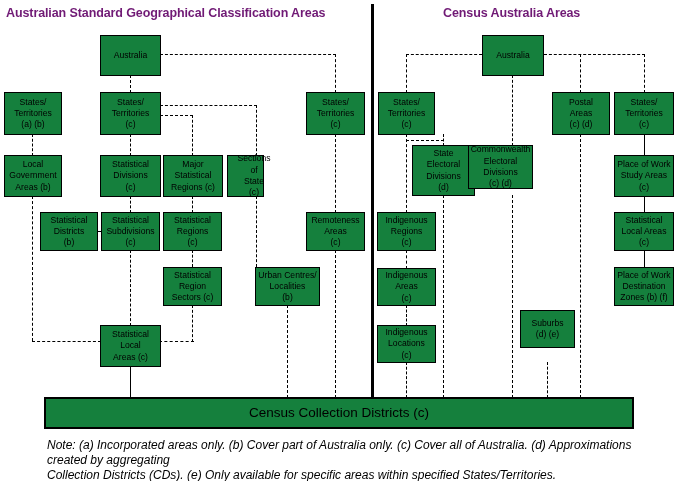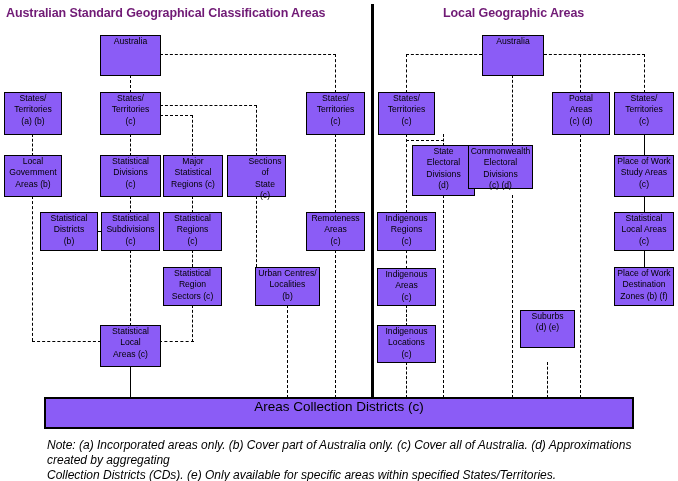--- a/index.html
+++ b/index.html
@@ -26,23 +26,23 @@
     letter-spacing: -0.1px;
   }
   .divider {
     position: absolute;
     background: #000;
   }
   .box {
     position: absolute;
     box-sizing: border-box;
     border: 1.6px solid #000;
-    background: #8b5cf6;
+    background: #15803d;
     display: flex;
-    align-items: flex-start;
+    align-items: center;
     justify-content: center;
     text-align: center;
     font-size: 8.6px;
     line-height: 11.3px;
     color: #000;
     z-index: 3;
     padding: 0 1px;
   }
   .box span { display: block; }
   .bigbox {
@@ -75,21 +75,21 @@
     white-space: pre-line;
     font-style: italic;
   }
 </style>
 </head>
 <body>
 
 <div id="canvas">
 
   <div class="title" style="left:6px; top:6px;">Australian Standard Geographical Classification Areas</div>
-  <div class="title" style="left:443px; top:6px;">Local Geographic Areas</div>
+  <div class="title" style="left:443px; top:6px;">Census Australia Areas</div>
 
   <div class="divider" style="left:371px; top:4px; width:3px; height:396px;"></div>
 
   <div class="seg vdash" style="left:130px; top:75px; height:18px;"></div>
 
   <div class="seg hdash" style="left:160px; top:54px; width:176px;"></div>
   <div class="seg vdash" style="left:335px; top:54px; height:39px;"></div>
 
   <div class="seg vdash" style="left:32px; top:134px; height:22px;"></div>
 
@@ -183,21 +183,21 @@
   </div>
 
   <div class="box" style="left:100px; top:155px; width:61px; height:42px;">
     <span>Statistical<br>Divisions<br>(c)</span>
   </div>
 
   <div class="box" style="left:163px; top:155px; width:60px; height:42px;">
     <span>Major<br>Statistical<br>Regions (c)</span>
   </div>
 
-  <div class="box" style="left:227px; top:155px; width:59px; height:42px;padding-left:18px;">
+  <div class="box" style="left:227px; top:155px; width:37px; height:42px;padding-left:18px;">
     <span>Sections of<br>State<br>(c)</span>
   </div>
 
   <div class="box" style="left:40px; top:212px; width:58px; height:39px;">
     <span>Statistical<br>Districts<br>(b)</span>
   </div>
 
   <div class="box" style="left:101px; top:212px; width:59px; height:39px;">
     <span>Statistical<br>Subdivisions<br>(c)</span>
   </div>
@@ -268,18 +268,18 @@
 
   <div class="box" style="left:377px; top:325px; width:59px; height:38px;">
     <span>Indigenous<br>Locations<br>(c)</span>
   </div>
 
   <div class="box" style="left:520px; top:310px; width:55px; height:38px;">
     <span>Suburbs<br>(d) (e)</span>
   </div>
 
   <div class="box bigbox" style="left:44px; top:397px; width:590px; height:32px;">
-    <span>Areas Collection Districts (c)</span>
+    <span>Census Collection Districts (c)</span>
   </div>
 
   <div class="note" style="left:47px; top:438px; width:600px;">Note: (a) Incorporated areas only. (b) Cover part of Australia only. (c) Cover all of Australia. (d) Approximations created by aggregating<br> Collection Districts (CDs). (e) Only available for specific areas within specified States/Territories.<br>(f) Destination Zones do not concord with CDs, but they do aggregate to Statistical Local Areas.</div>
 
 </div>
 
 </body></html>

